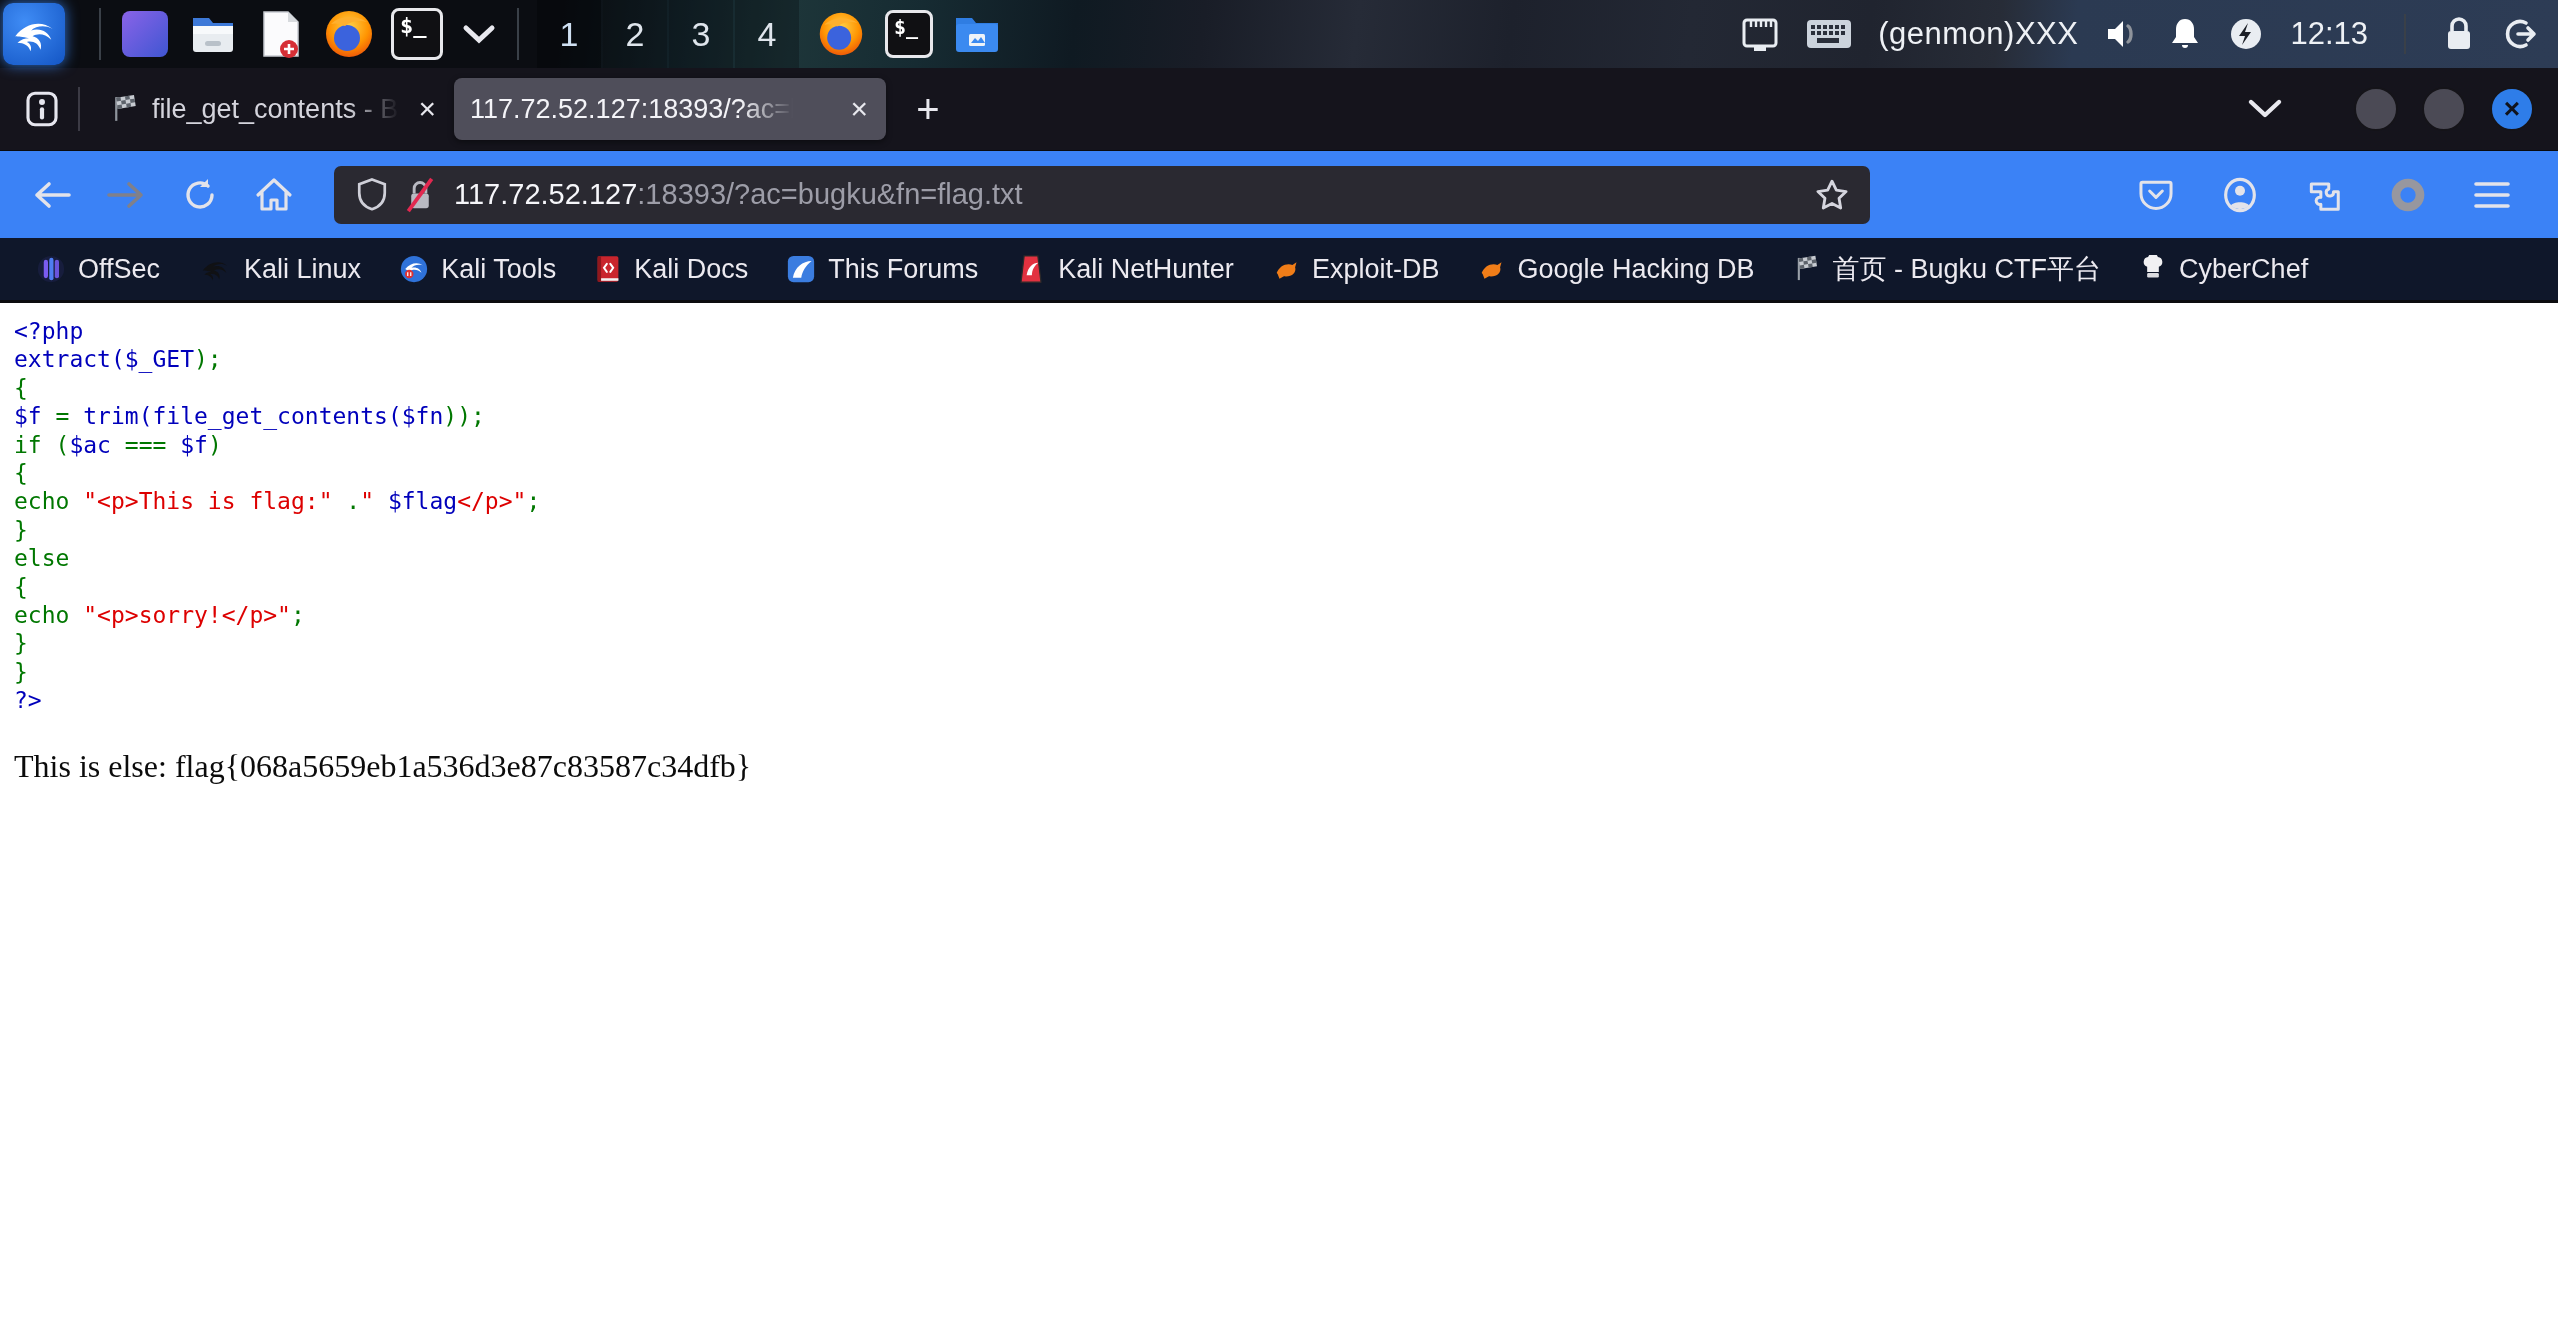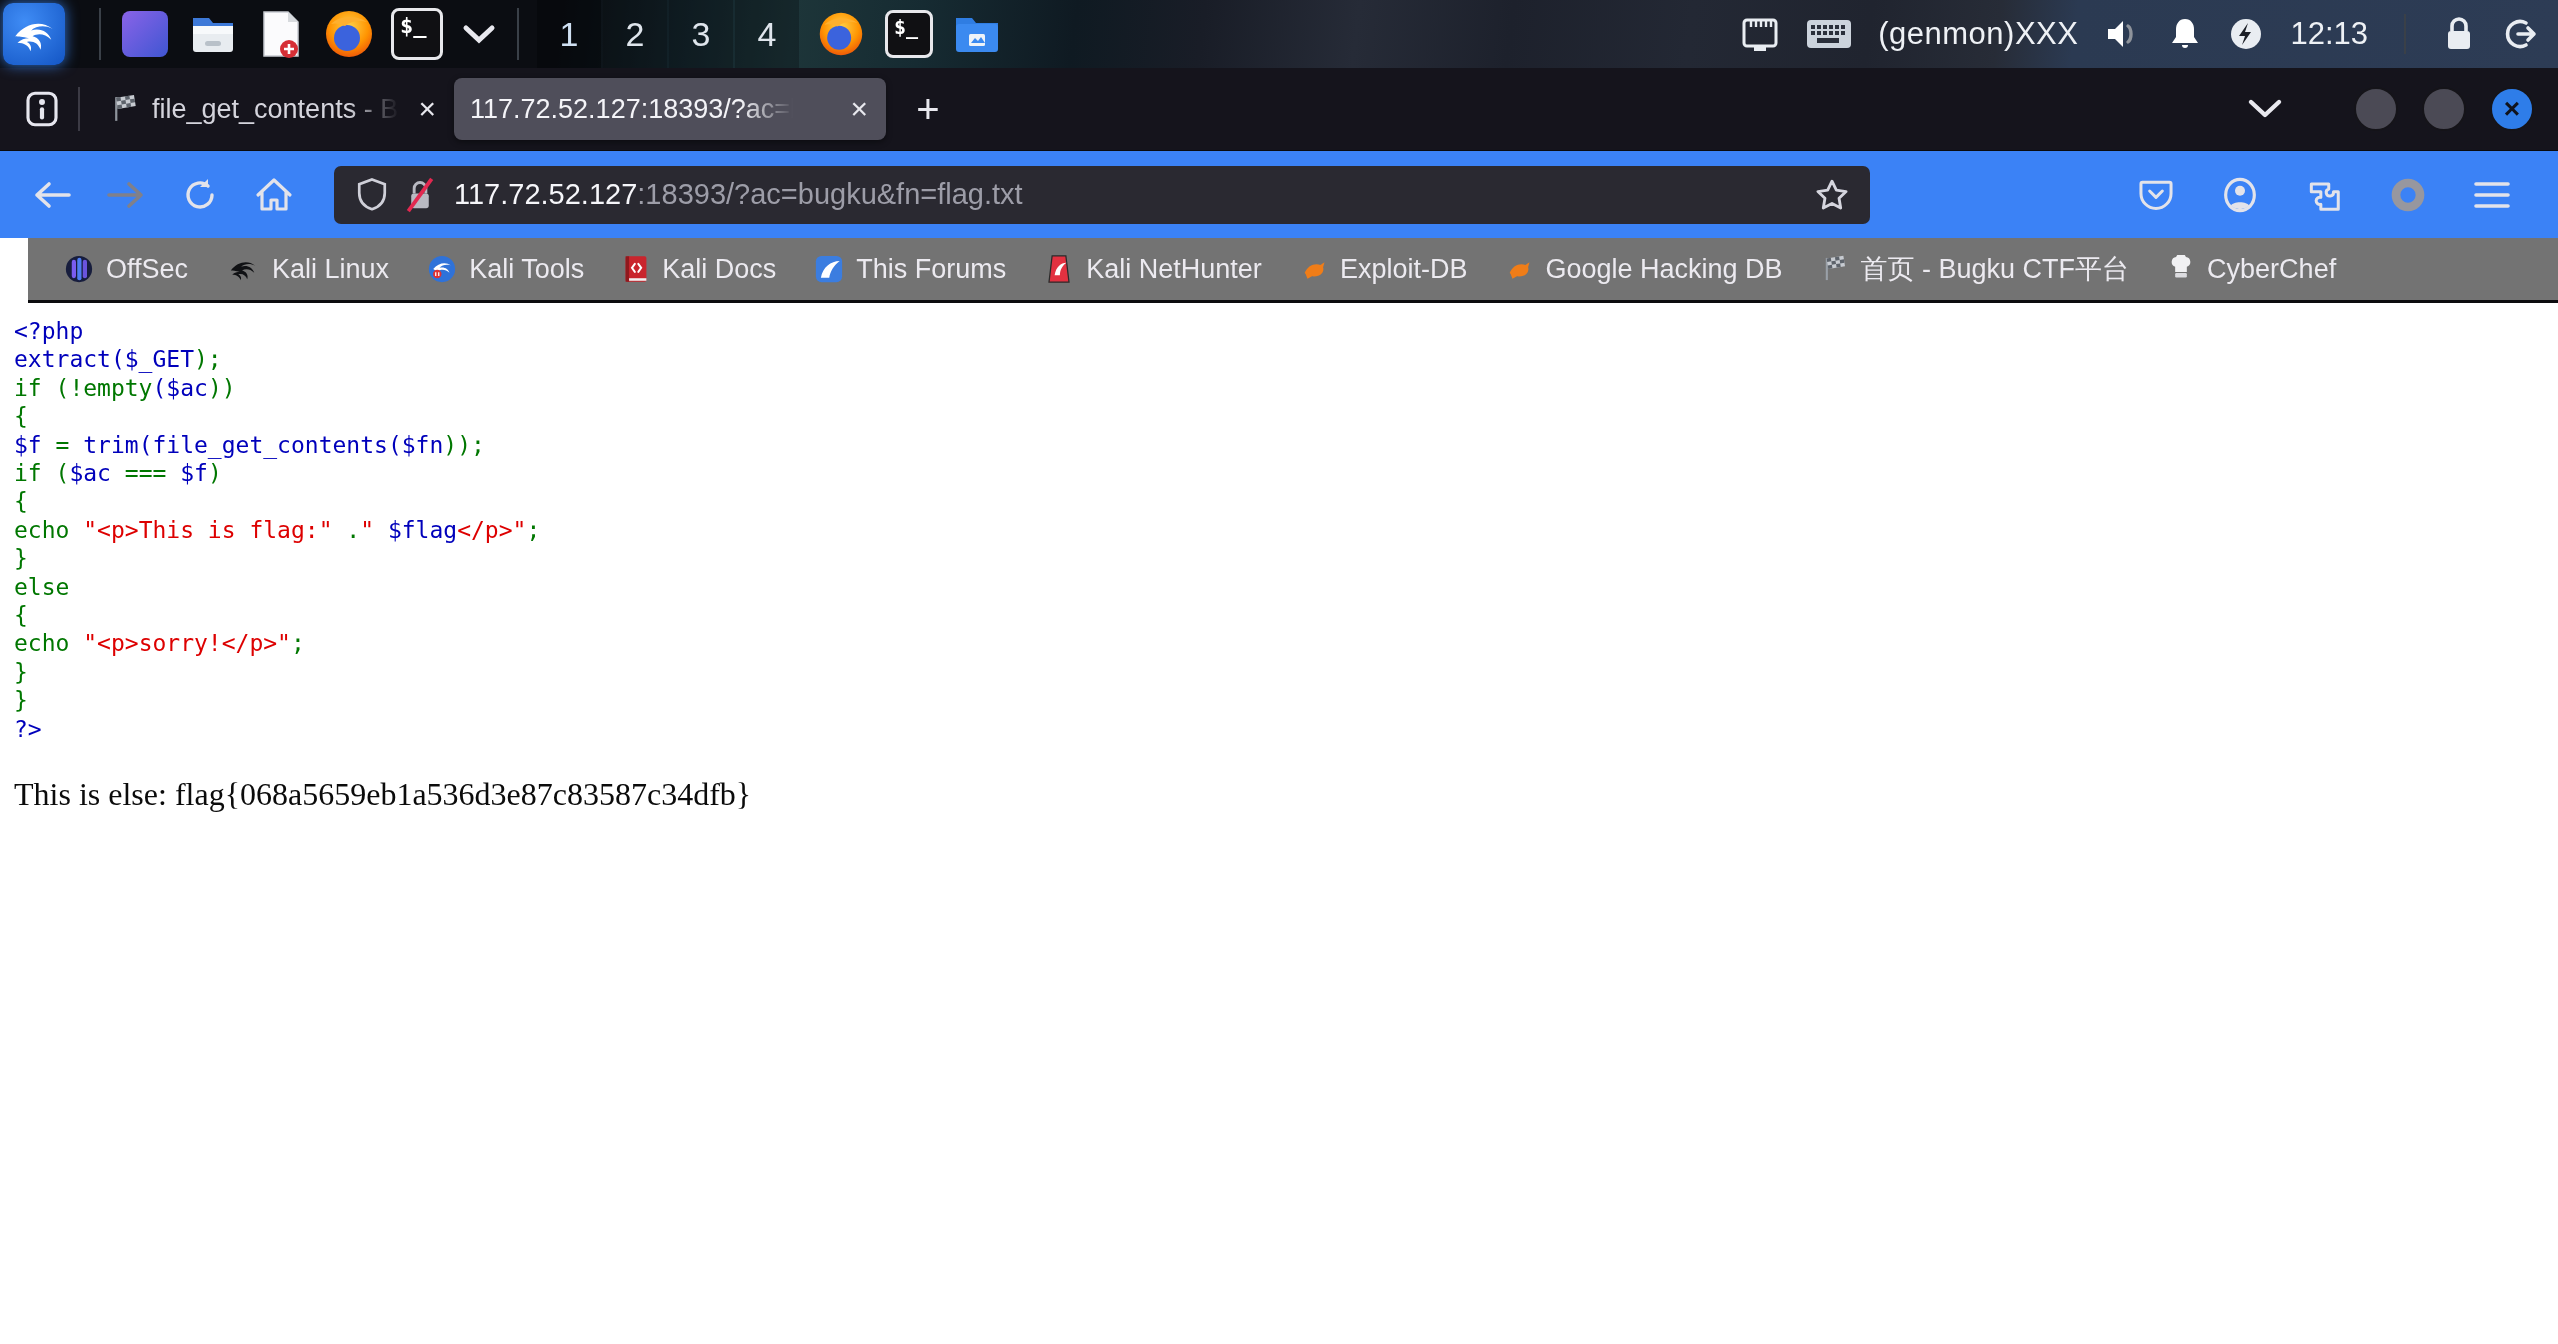--- a/index.html
+++ b/index.html
@@ -62,22 +62,22 @@
   .urlbar{ flex:0 0 auto; width:1536px; height:58px; background:#2a2931; border-radius:7px; display:flex; align-items:center;
            padding:0 14px; margin:0 12px 0 16px; cursor:text; }
   .urlbar .u-ico{ display:flex; align-items:center; justify-content:center; width:48px; height:48px; color:#cfcfd8; cursor:pointer; }
   .url-text{ font-size:29px; margin-left:10px; white-space:nowrap; overflow:hidden; flex:1; }
   .url-host{ color:#f6f6fa; }
   .url-rest{ color:#9d9da8; }
   .star-btn{ margin-left:auto; }
   .right-icos{ display:flex; align-items:center; gap:10px; margin-left:auto; }
 
   
-  .bookmarks{ height:65px; background:#737373; display:flex; align-items:center; gap:14px; padding:0 10px 0 24px;
-              border-bottom:3px solid #0c0c0f;margin-left:28px; }
+  .bookmarks{ height:65px; background:#0f172a; display:flex; align-items:center; gap:14px; padding:0 10px 0 24px;
+              border-bottom:3px solid #0c0c0f; }
   .bm{ display:flex; align-items:center; gap:12px; padding:6px 12px; border-radius:6px; cursor:pointer; }
   .bm .lbl{ font-size:27px; color:#eceaf0; white-space:nowrap; }
 
   
   .content{ background:#ffffff; height:calc(1344px - 68px - 82px - 89px - 65px); padding:14px 0 0 14px; }
   .code{ font-family:"DejaVu Sans Mono","Liberation Mono",monospace; font-size:23px; line-height:28.4px; }
   .code .c-b{ color:#0000BB; }
   .code .c-g{ color:#007700; }
   .code .c-r{ color:#DD0000; }
   .flag-line{ font-family:"Liberation Serif","DejaVu Serif",serif; font-size:32px; color:#0b0b0b; margin-top:33px; }
@@ -494,21 +494,20 @@
         </svg>
       </span>
       <span class="lbl">CyberChef</span>
     </div>
   </div>
 
 <div class="content">
   <div class="code">
       <div><span class="c-b">&lt;?php</span></div>
       <div><span class="c-b">extract($_GET</span><span class="c-g">);</span></div>
-      <div><span class="c-g">if (!empty</span><span class="c-b">($ac</span><span class="c-g">))</span></div>
       <div><span class="c-g">{</span></div>
       <div><span class="c-b">$f </span><span class="c-g">= </span><span class="c-b">trim(file_get_contents($fn</span><span class="c-g">));</span></div>
       <div><span class="c-g">if (</span><span class="c-b">$ac </span><span class="c-g">=== </span><span class="c-b">$f</span><span class="c-g">)</span></div>
       <div><span class="c-g">{</span></div>
       <div><span class="c-g">echo </span><span class="c-r">"&lt;p&gt;This is flag:" </span><span class="c-g">.</span><span class="c-r">" </span><span class="c-b">$flag</span><span class="c-r">&lt;/p&gt;"</span><span class="c-g">;</span></div>
       <div><span class="c-g">}</span></div>
       <div><span class="c-g">else</span></div>
       <div><span class="c-g">{</span></div>
       <div><span class="c-g">echo </span><span class="c-r">"&lt;p&gt;sorry!&lt;/p&gt;"</span><span class="c-g">;</span></div>
       <div><span class="c-g">}</span></div>

